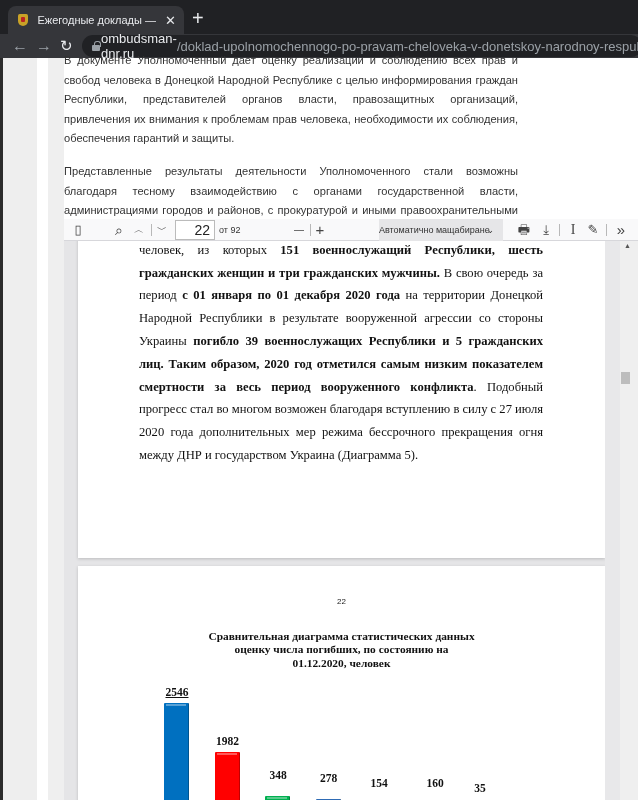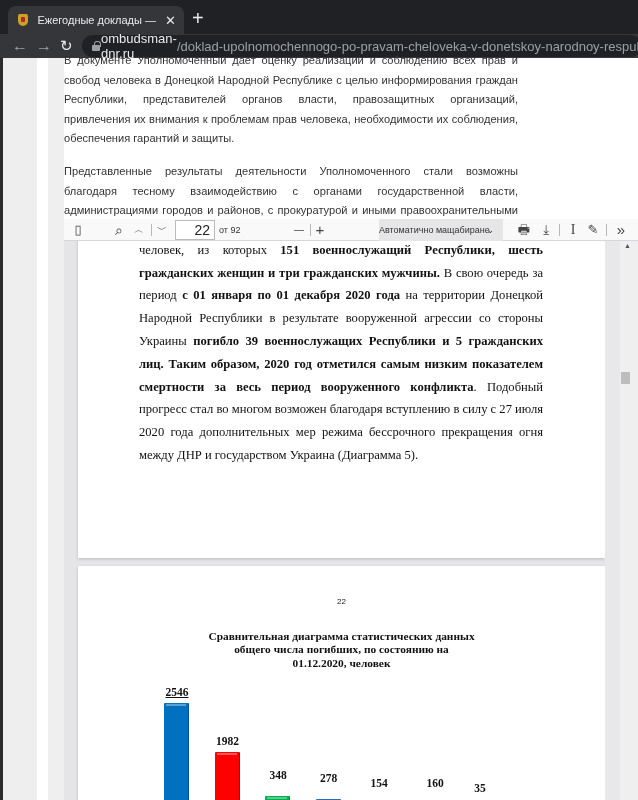--- a/index.html
+++ b/index.html
@@ -103,21 +103,21 @@
 
   <div class="viewer">
     <div class="pdf-page page21">
       <div class="page-text serif" id="p21text"><span>человека, из которых пятеро несовершеннолетних. В 2019 году - 160 человек, из которых </span><b>151 военнослужащий Республики, шесть гражданских женщин и три гражданских мужчины.</b><span> В свою очередь за период </span><b>с 01 января по 01 декабря 2020 года</b><span> на территории Донецкой Народной Республики в результате вооруженной агрессии со стороны Украины </span><b>погибло 39 военнослужащих Республики и 5 гражданских лиц. Таким образом, 2020 год отметился самым низким показателем смертности за весь период вооруженного конфликта</b><span>. Подобный прогресс стал во многом возможен благодаря вступлению в силу с 27 июля 2020 года дополнительных мер режима бессрочного прекращения огня между ДНР и государством Украина (Диаграмма  5).</span></div>
     </div>
 
     <div class="pdf-page page22 serif">
       <div class="page-num">22</div>
       <div class="chart-title">
         <div>Сравнительная диаграмма статистических данных</div>
-        <div>общего числа погибших, по состоянию на</div>
+        <div>оценку числа погибших, по состоянию на</div>
         <div>01.12.2020, человек</div>
       </div>
       <div class="chart" id="chart">
           <div class="bar" style="left: 86px; top: 137px; height: 108px; bottom: auto; background: rgb(0, 112, 192); border-right: 1px solid rgba(0, 0, 0, 0.25);"></div>
           <div class="bar-val" style="left: 74px; top: 120px; text-decoration: underline;">2546</div>
           <div class="bar" style="left: 136.5px; top: 186px; height: 59px; bottom: auto; background: rgb(255, 0, 0); border-right: 1px solid rgba(0, 0, 0, 0.25);"></div>
           <div class="bar-val" style="left: 124.5px; top: 169px;">1982</div>
           <div class="bar" style="left: 187px; top: 230px; height: 15px; bottom: auto; background: rgb(0, 176, 80); border-right: 1px solid rgba(0, 0, 0, 0.25);"></div>
           <div class="bar-val" style="left: 175px; top: 203px;">348</div>
           <div class="bar" style="left: 237.5px; top: 233px; height: 12px; bottom: auto; background: rgb(46, 107, 181); border-right: 1px solid rgba(0, 0, 0, 0.25);"></div>

